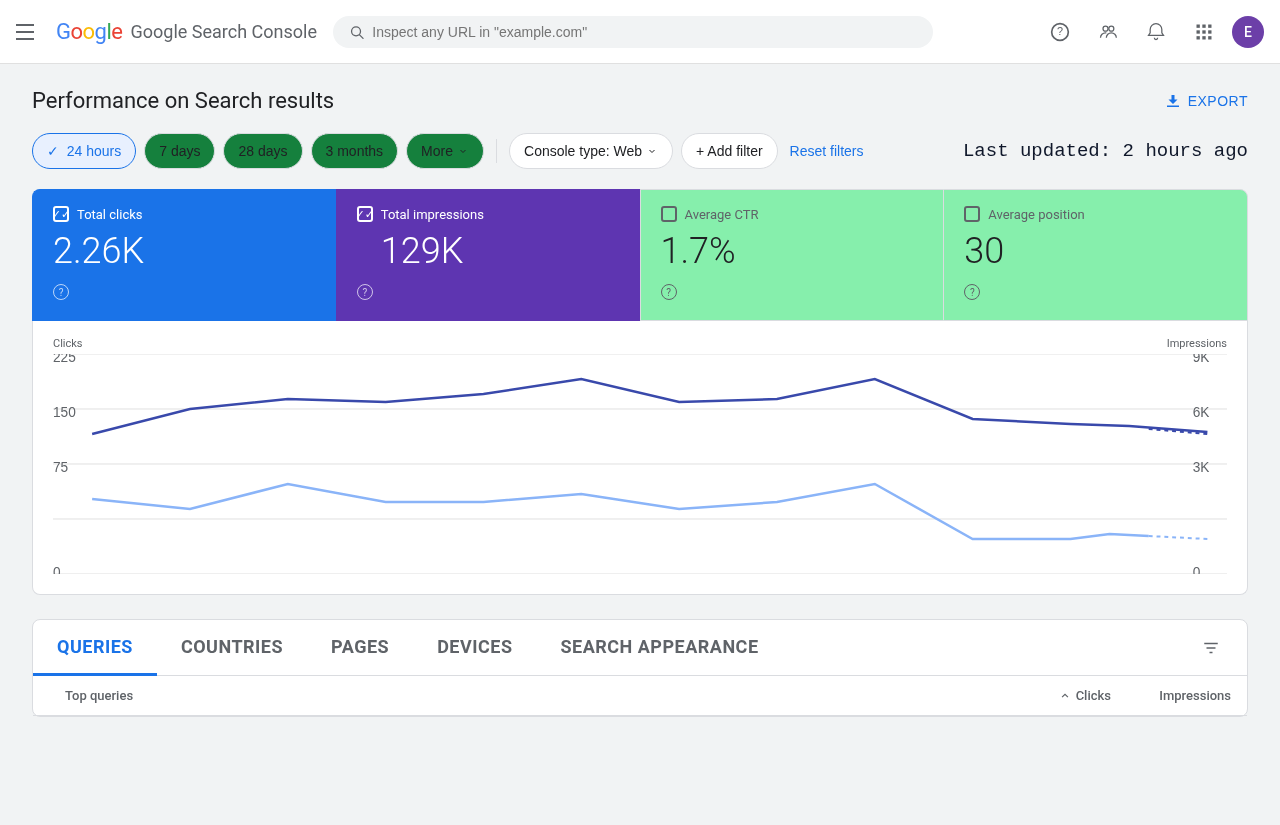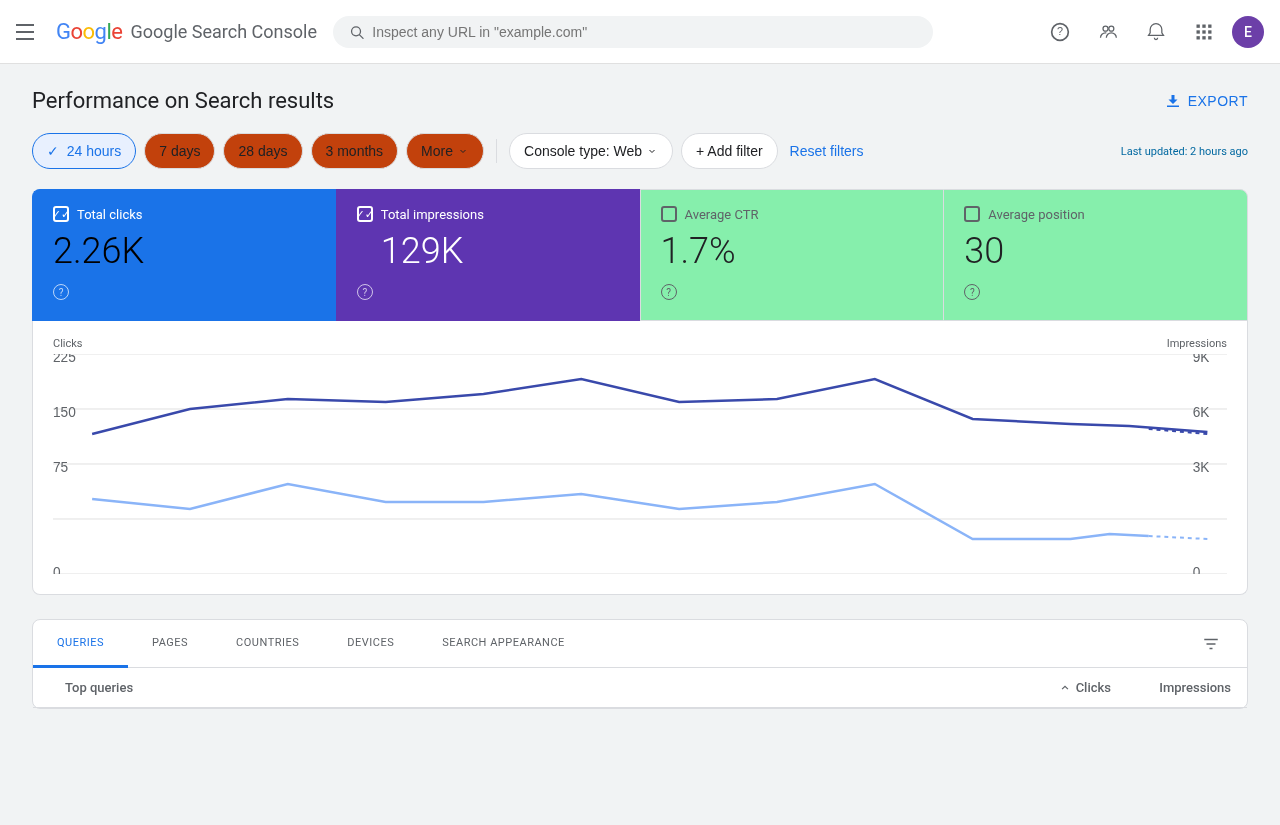--- a/index.html
+++ b/index.html
@@ -72,21 +72,21 @@
       background: transparent; border: none;
       color: #1a73e8; font-size: 14px; font-weight: 500;
       cursor: pointer; text-transform: uppercase; letter-spacing: 0.5px;
     }
 
     
     .filter-bar { display: flex; align-items: center; gap: 8px; margin-bottom: 20px; flex-wrap: wrap; }
     .filter-btn {
       display: flex; align-items: center; gap: 4px;
       padding: 6px 14px; border-radius: 20px;
-      border: 1px solid #dadce0; background: #c2410c;
+      border: 1px solid #dadce0; background: #15803d;
       font-size: 14px; color: #202124; cursor: pointer;
       height: 36px;
     }
     .filter-btn.active {
       background: #e8f0fe; border-color: #1a73e8; color: #1a73e8;
     }
     .filter-btn .check { color: #1a73e8; margin-right: 4px; }
     .filter-divider { width: 1px; height: 24px; background: #dadce0; margin: 0 4px; }
     .search-type-btn {
       display: flex; align-items: center; gap: 4px;
@@ -96,21 +96,21 @@
       height: 36px;
     }
     .add-filter-btn {
       display: flex; align-items: center; gap: 6px;
       padding: 6px 14px; border-radius: 20px;
       border: 1px solid #dadce0; background: #fff;
       font-size: 14px; color: #202124; cursor: pointer;
       height: 36px;
     }
     .reset-filters { color: #1a73e8; font-size: 14px; cursor: pointer; background: none; border: none; margin-left: 4px; }
-    .last-updated { margin-left: auto; color: #0369a1; font-size: 11px; }
+    .last-updated { margin-left: auto; color: #0f172a; font-size: 19px; font-family: Liberation Mono, monospace; }
 
     
     .metrics-row { display: flex; margin-bottom: 0; }
     .metric-card {
       flex: 1;
       padding: 16px 20px 20px;
       background: #86efac;
       border: 1px solid #dadce0;
       border-right: none;
       min-width: 0;
@@ -158,22 +158,22 @@
 
     
     .tabs-container {
       background: #fff;
       border: 1px solid #dadce0;
       border-radius: 8px;
     }
     .tabs-header { display: flex; border-bottom: 1px solid #dadce0; position: relative; }
     .tab {
       padding: 16px 24px;
-      font-size: 11px;
-      font-weight: 400;
+      font-size: 18px;
+      font-weight: 700;
       color: #5f6368;
       cursor: pointer;
       text-transform: uppercase;
       letter-spacing: 0.5px;
       border-bottom: 3px solid transparent;
       margin-bottom: -1px;
     }
     .tab.active { color: #1a73e8; border-bottom-color: #1a73e8; }
     .tab-actions { margin-left: auto; display: flex; align-items: center; padding-right: 16px; }
     .table-header { display: flex; align-items: center; padding: 12px 16px; border-bottom: 1px solid #dadce0; font-size: 13px; color: #5f6368; font-weight: 500; }
@@ -293,21 +293,21 @@
 
   <div class="metrics-row">
 
     <div class="metric-card card-blue" style="background:#1a73e8;border-color:#1a73e8;border-radius:8px 0 0 0;">
       <div class="metric-header">
         <div class="metric-checkbox" style="border-color:#fff;background:transparent;">
           <span style="color:#fff;font-size:11px;">✓</span>
         </div>
         <span class="metric-label" style="color:#fff;">Total clicks</span>
       </div>
-      <div class="metric-value" style="color:#000000;">2.26K</div>
+      <div class="metric-value" style="color:#ffffff;">2.26K</div>
       <div class="metric-help" style="border-color:rgba(255,255,255,0.7);color:rgba(255,255,255,0.7);">?</div>
     </div>
 
     <div class="metric-card card-purple" style="background:#5e35b1;border-color:#5e35b1;">
       <div class="metric-header">
         <div class="metric-checkbox" style="border-color:#fff;background:transparent;">
           <span style="color:#fff;font-size:11px;">✓</span>
         </div>
         <span class="metric-label" style="color:#fff;">Total impressions</span>
       </div>
@@ -365,22 +365,22 @@
         <line x1="1120" y1="182" x2="1180" y2="185" stroke="#8ab4f8" stroke-width="2" stroke-dasharray="4,4"></line>
         <line x1="1120" y1="75" x2="1180" y2="80" stroke="#3949ab" stroke-width="2" stroke-dasharray="4,4"></line>
       </svg>
     </div>
 
   </div>
 
   <div class="tabs-container">
     <div class="tabs-header">
       <div class="tab active">QUERIES</div>
+      <div class="tab">COUNTRIES</div>
       <div class="tab">PAGES</div>
-      <div class="tab">COUNTRIES</div>
       <div class="tab">DEVICES</div>
       <div class="tab">SEARCH APPEARANCE</div>
       <div class="tab-actions">
         <button class="icon-btn" title="Filter">
           <svg width="18" height="18" viewBox="0 0 24 24" fill="#5f6368">
             <line x1="3" y1="6" x2="21" y2="6" stroke="#5f6368" stroke-width="2"></line>
             <line x1="6" y1="12" x2="18" y2="12" stroke="#5f6368" stroke-width="2"></line>
             <line x1="10" y1="18" x2="14" y2="18" stroke="#5f6368" stroke-width="2"></line>
           </svg>
         </button>

